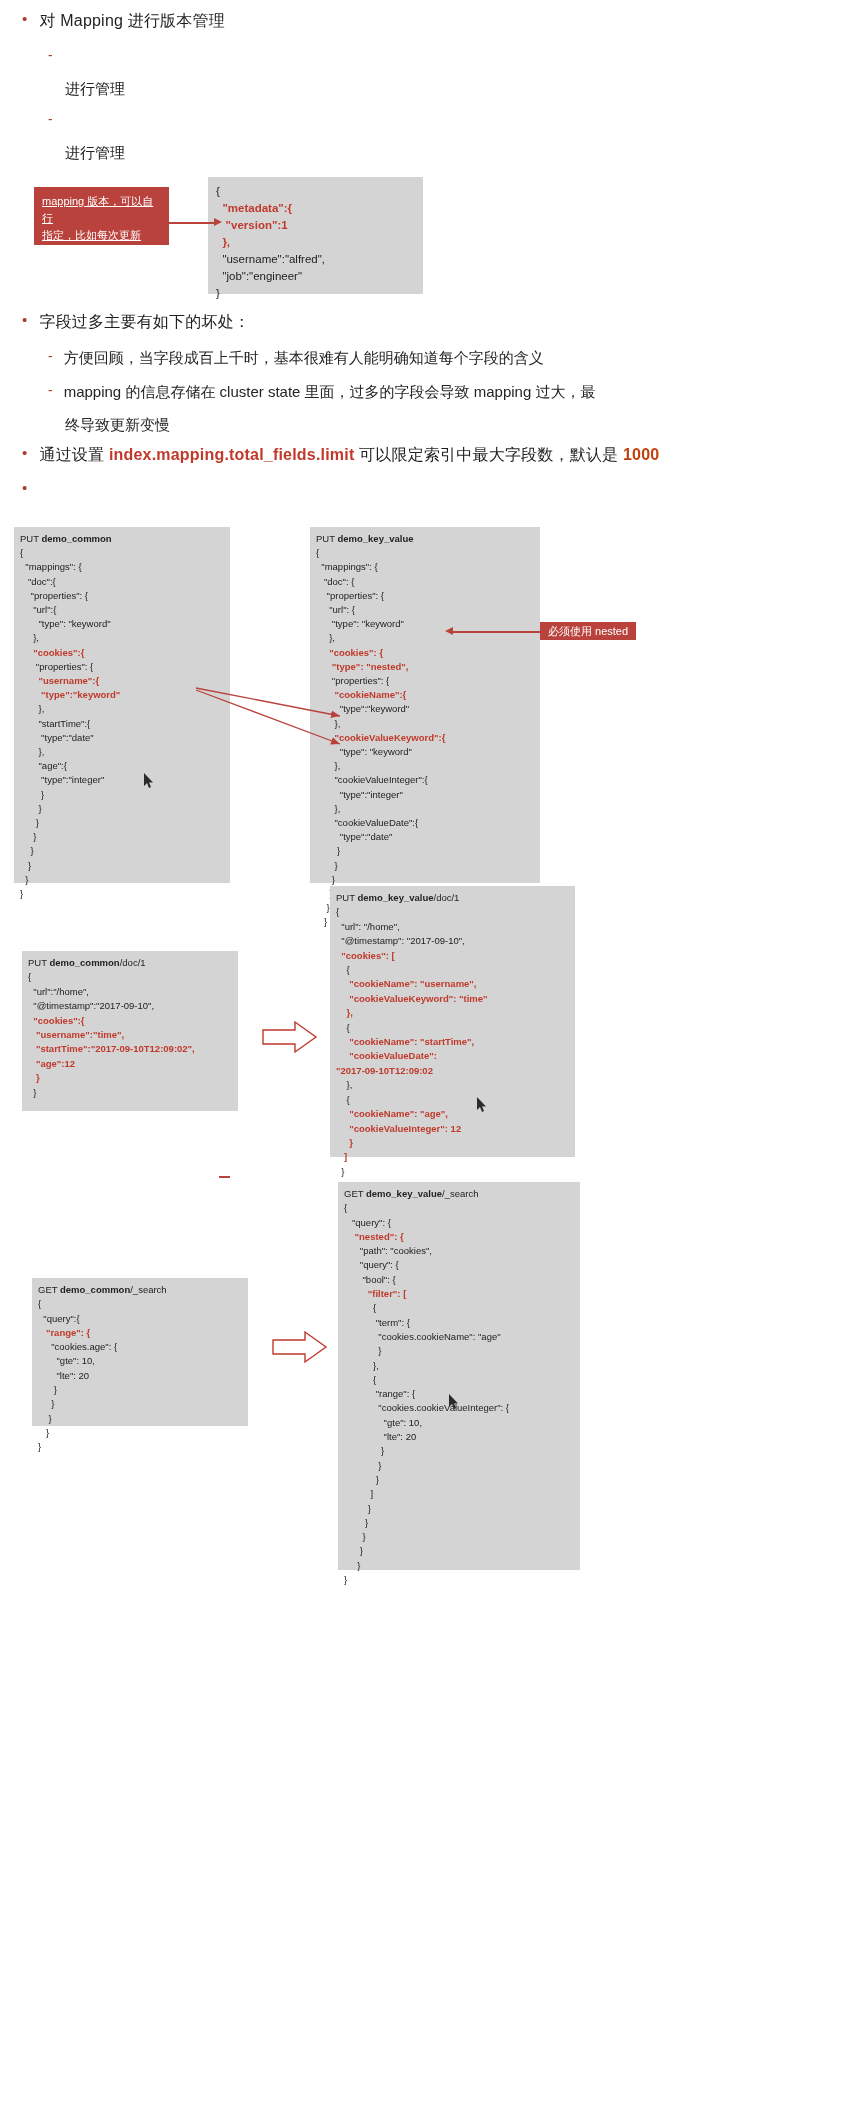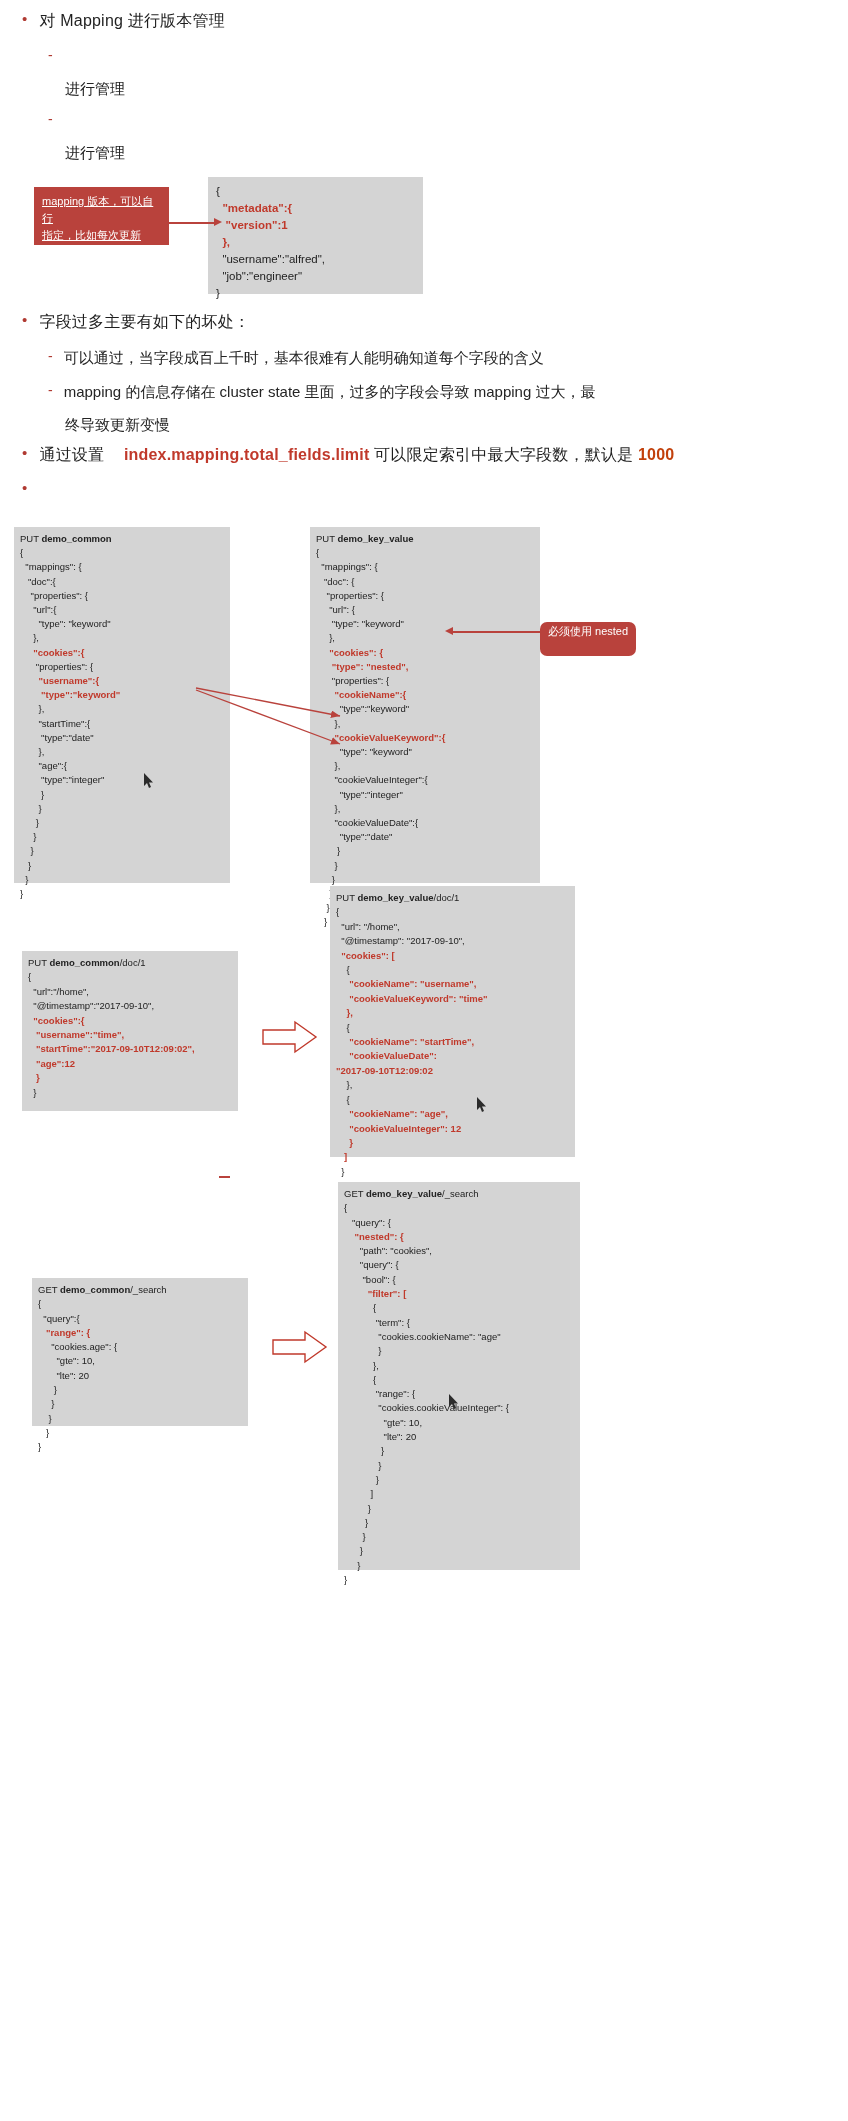--- a/index.html
+++ b/index.html
@@ -50,21 +50,20 @@
     color: #b03a32;
     font-size: 14px;
     line-height: 1.9;
     margin-right: 11px;
     flex: 0 0 auto;
   }
   .btext { display: block; }
   .code-inline {
     color: #c0392b;
     font-weight: bold;
-    margin-left: 15px;
   }
   .num-hl { color: #c2410c; font-weight: bold; }
 
   
   .code-panel {
     position: absolute;
     background: #d4d4d4;
     color: #222;
     font-family: "Liberation Sans", "DejaVu Sans", sans-serif;
     white-space: pre;
@@ -162,21 +161,21 @@
   <div class="arrow-line" style="left:169px; top:222px; width:48px;"></div>
   <div class="arrow-head" style="left:214px; top:218px;"></div>
 
   <div class="bullet-l1" style="left:22px; top:307px; width:800px;">
     <span class="dot">•</span>
     <span class="btext">字段过多主要有如下的坏处：</span>
   </div>
 
   <div class="bullet-l2" style="left:48px; top:343px; width:790px;">
     <span class="dash">-</span>
-    <span class="btext">可以通过，当字段成百上千时，基本很难有人能明确知道每个字段的含义</span>
+    <span class="btext">方便回顾，当字段成百上千时，基本很难有人能明确知道每个字段的含义</span>
   </div>
 
   <div class="bullet-l2" style="left:48px; top:377px; width:790px;">
     <span class="dash">-</span>
     <span class="btext">mapping 的信息存储在 cluster state 里面，过多的字段会导致 mapping 过大，最</span>
   </div>
   <div class="bullet-l2" style="left:65px; top:410px; width:790px;">
     <span class="btext">终导致更新变慢</span>
   </div>
 
@@ -186,21 +185,21 @@
   </div>
 
   <div class="bullet-l1" style="left:22px; top:475px; width:810px;">
     <span class="dot">•</span>
   </div>
 
   <div class="code-panel" id="cp-common-mapping" style="left:14px; top:527px; width:216px; height:356px; font-size:9.5px; line-height:14.2px; padding:5px 6px;"><span class="ln"><span>PUT </span><span class="bold">demo_common</span></span><span class="ln">{</span><span class="ln">  "mappings": {</span><span class="ln">   "doc":{</span><span class="ln">    "properties": {</span><span class="ln">     "url":{</span><span class="ln">       "type": "keyword"</span><span class="ln">     },</span><span class="ln red">     "cookies":{</span><span class="ln">      "properties": {</span><span class="ln red">       "username":{</span><span class="ln red">        "type":"keyword"</span><span class="ln">       },</span><span class="ln">       "startTime":{</span><span class="ln">        "type":"date"</span><span class="ln">       },</span><span class="ln">       "age":{</span><span class="ln">        "type":"integer"</span><span class="ln">        }</span><span class="ln">       }</span><span class="ln">      }</span><span class="ln">     }</span><span class="ln">    }</span><span class="ln">   }</span><span class="ln">  }</span><span class="ln">}</span></div>
 
   <div class="code-panel" id="cp-kv-mapping" style="left:310px; top:527px; width:230px; height:356px; font-size:9.5px; line-height:14.2px; padding:5px 6px;"><span class="ln"><span>PUT </span><span class="bold">demo_key_value</span></span><span class="ln">{</span><span class="ln">  "mappings": {</span><span class="ln">   "doc": {</span><span class="ln">    "properties": {</span><span class="ln">     "url": {</span><span class="ln">      "type": "keyword"</span><span class="ln">     },</span><span class="ln red">     "cookies": {</span><span class="ln red">      "type": "nested",</span><span class="ln">      "properties": {</span><span class="ln red">       "cookieName":{</span><span class="ln">         "type":"keyword"</span><span class="ln">       },</span><span class="ln red">       "cookieValueKeyword":{</span><span class="ln">         "type": "keyword"</span><span class="ln">       },</span><span class="ln">       "cookieValueInteger":{</span><span class="ln">         "type":"integer"</span><span class="ln">       },</span><span class="ln">       "cookieValueDate":{</span><span class="ln">         "type":"date"</span><span class="ln">        }</span><span class="ln">       }</span><span class="ln">      }</span><span class="ln">     }</span><span class="ln">    }</span><span class="ln">   }</span></div>
 
-  <div class="callout-right" style="left:540px; top:622px; width:96px; height:34px; line-height:18px; padding:0 6px;border-radius:7px;">
+  <div class="callout-right" style="left:540px; top:622px; width:96px; height:18px; line-height:18px; padding:0 6px;">
     <span>必须使用 nested</span>
   </div>
   <div class="arrow-line" style="left:452px; top:631px; width:88px;"></div>
   <div class="arrow-head-left" style="left:445px; top:627px;"></div>
 
   <svg style="position:absolute; left:0; top:0; width:848px; height:2121px; pointer-events:none;">
     <defs>
       <marker id="ah" markerWidth="8" markerHeight="8" refX="7" refY="3" orient="auto">
         <path d="M0,0 L7,3 L0,6 z" fill="#b9423c"></path>
       </marker>

